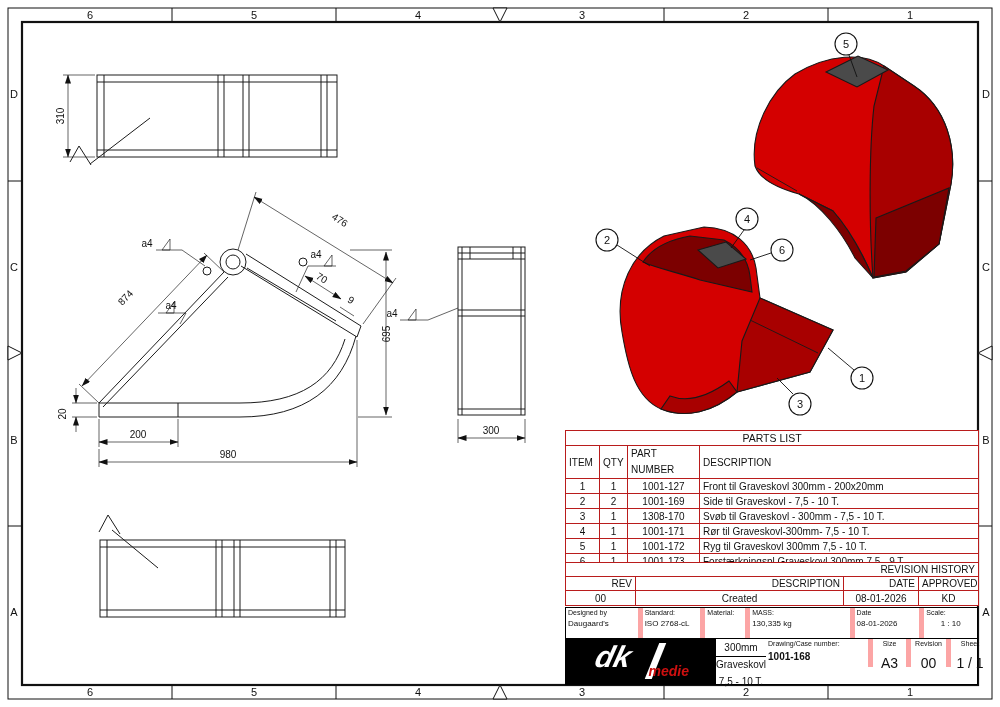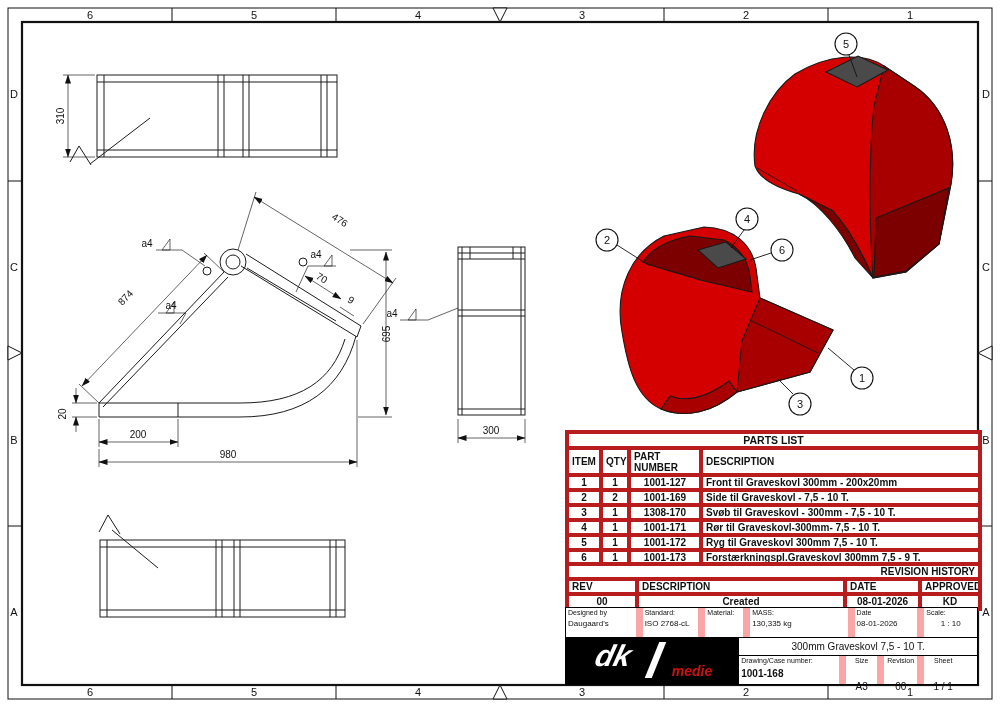--- a/index.html
+++ b/index.html
@@ -20,49 +20,49 @@
   .dim text{font-size:10px;fill:#111;text-anchor:middle}
   .ldr{stroke:#222;stroke-width:.7;fill:none}
   .iso path,.iso polygon{stroke:#191919;stroke-width:1.1}
   .iso line{stroke:#191919;stroke-width:.9}
   .balloon circle{fill:#fff;stroke:#111;stroke-width:1.1}
   .balloon line{stroke:#111;stroke-width:.9}
   .balloon text{font-size:11px;fill:#111;text-anchor:middle}
 
   
   table{border-collapse:collapse;table-layout:fixed;background:#fff}
-  th,td{border:4px solid #b91c1c;font-weight:bold;font-size:10px;padding:0 3px;overflow:hidden;white-space:nowrap}
+  th,td{border:1px solid #b91c1c;font-weight:normal;font-size:10px;padding:0 3px;overflow:hidden;white-space:nowrap}
   .pl{position:absolute;left:565px;top:430px;width:413px}
   .pl .title-row th{text-align:center;height:15px;font-size:10.5px}
   .pl .hdr th{text-align:left;height:27px}
-  .pl .hdr th.wrap{white-space:normal;line-height:11px}
+  .pl .hdr th.wrap{white-space:normal;line-height:16px}
   .pl td{height:15px}
   .center{text-align:center}
   .rv{position:absolute;left:565px;top:562px;width:413px}
   .rv .title-row th{text-align:right;height:14px}
-  .rv .hdr th{text-align:left;height:14px}
+  .rv .hdr th{text-align:right;height:14px}
   .rv td{height:15px;text-align:center}
 
   
   .tblock{position:absolute;left:565px;top:607px;width:413px;height:78px;border:1.5px solid #000;background:#fff;display:flex;flex-direction:column}
   .tb-rowA{display:flex;height:32px;border-bottom:1px solid #000}
-  .tb-cell{border-right:7px solid #fca5a5;padding:1px 2px;position:relative}
+  .tb-cell{border-right:5px solid #fca5a5;padding:1px 2px;position:relative}
   .tb-cell:last-child{border-right:none}
   .tb-label{font-size:7px;line-height:8px}
   .tb-val-sm{font-size:8px;line-height:10px;margin-top:2px}
   .tb-rowB{display:flex;height:46px}
   .tb-logo{width:190px;height:100%;background:#000;position:relative;border-right:1px solid #000;overflow:hidden}
   .logo-dk{position:absolute;left:30px;top:1px;color:#fff;font-size:30px;font-weight:bold;font-style:italic;display:inline-block;transform:skewX(-14deg)}
   .logo-slash{position:absolute;left:86px;top:4px;width:7px;height:36px;background:#fff;transform:skewX(-22deg)}
   .logo-medie{position:absolute;right:26px;bottom:5px;color:#cf1010;font-size:14px;font-weight:bold;font-style:italic}
-  .tb-right{width:261px;display:flex;flex-direction:column}
+  .tb-right{width:261px;display:flex;flex-direction:row}
   .tb-title{height:18px;border-bottom:1px solid #000;font-size:10px;text-align:center;line-height:17px}
   .tb-bottom{display:flex;height:28px}
   .tb-case{font-size:10px;font-weight:bold;margin-top:3px}
-  .tb-val{font-size:10px;text-align:center;margin-top:16px}
+  .tb-val{font-size:14px;text-align:center;margin-top:7px}
   .w-case{width:107px}.w-size{width:38px}.w-rev{width:40px}.w-sheet{width:38px}
 </style>
 </head>
 <body>
 
 <div class="sheet">
 
 <svg class="drawing" viewBox="0 0 1000 707">
   <defs>
     <marker id="arr" markerWidth="9" markerHeight="7" refX="8.5" refY="3" orient="auto-start-reverse" markerUnits="userSpaceOnUse">

